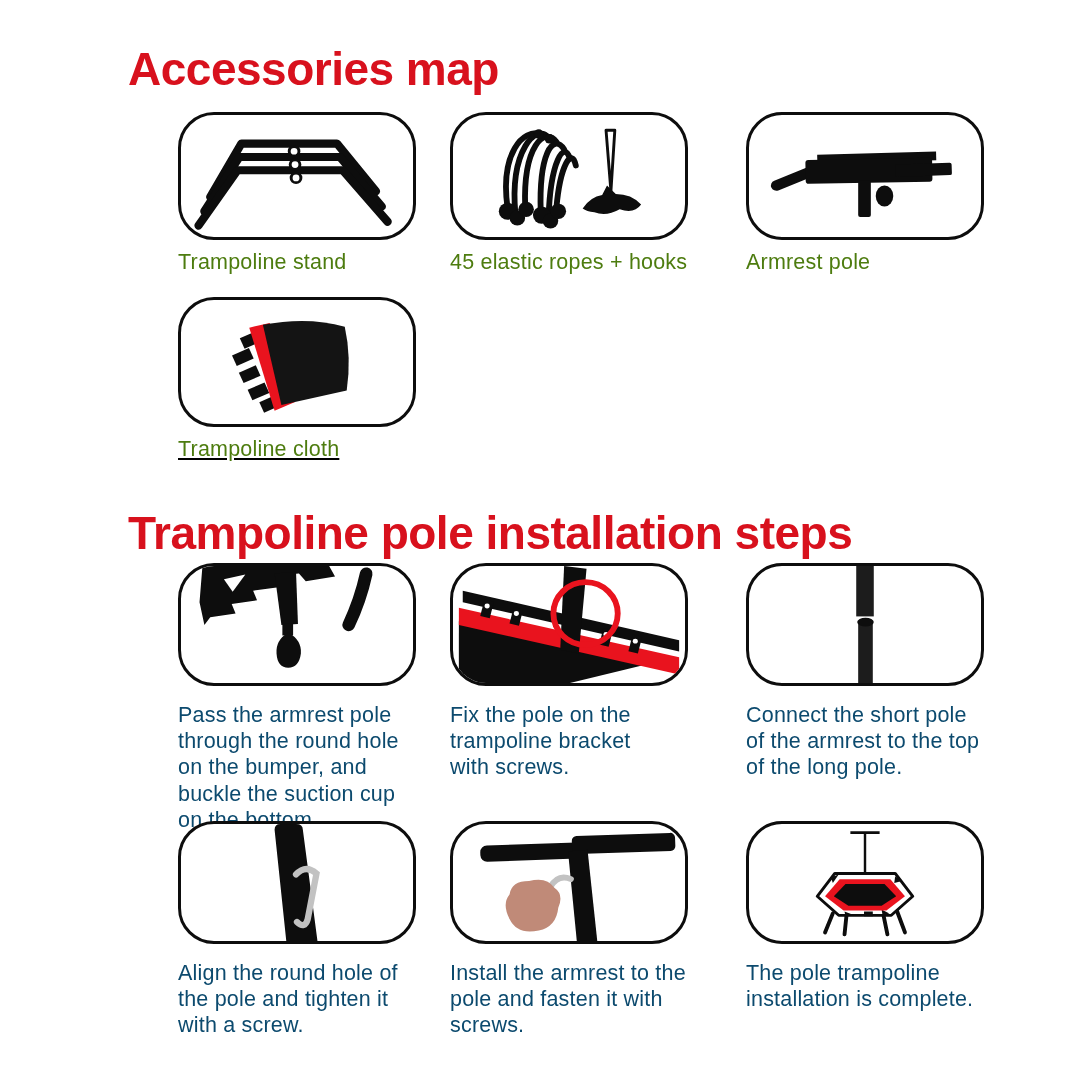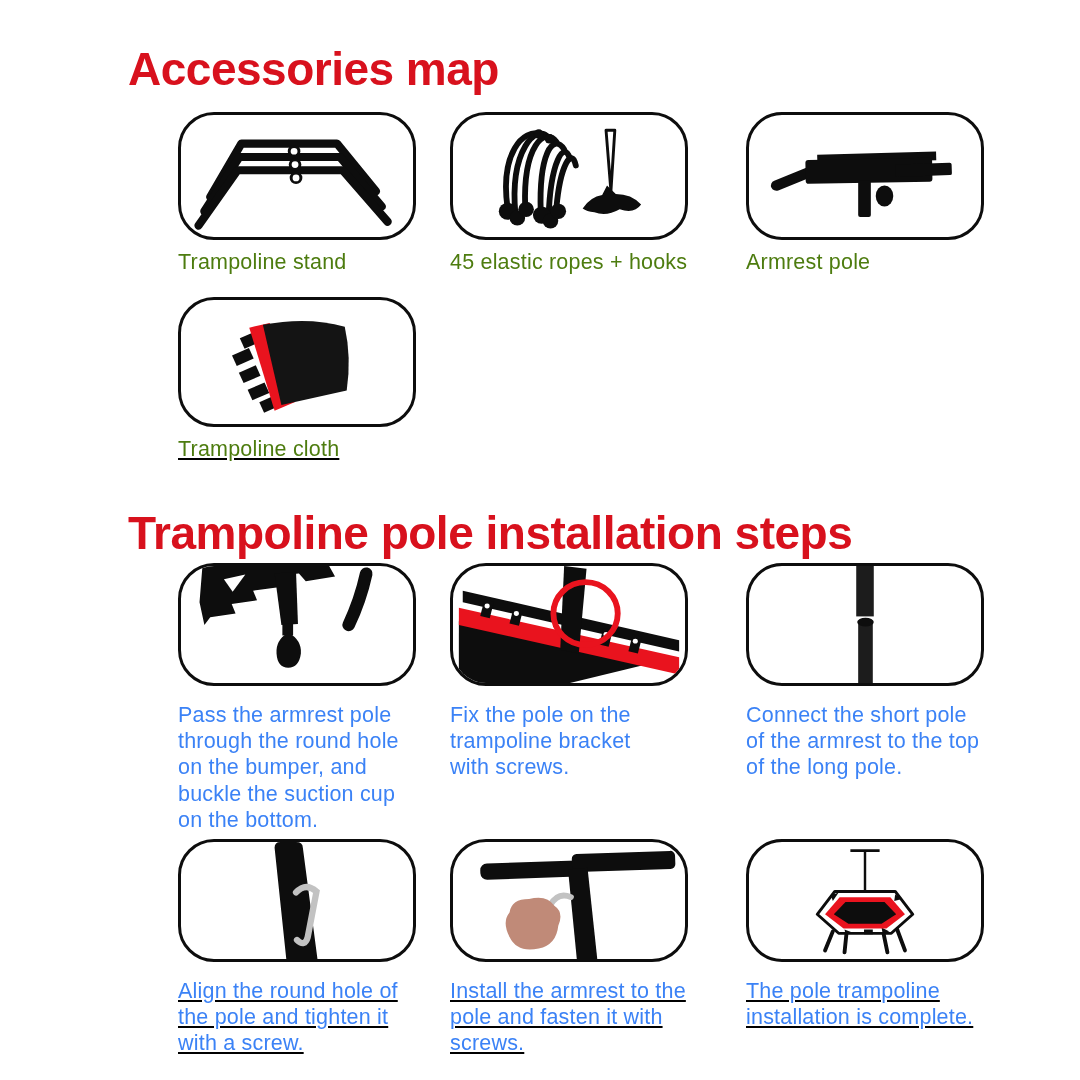--- a/index.html
+++ b/index.html
@@ -23,26 +23,26 @@
   }
   .box-lg{height:128px;}
   .box-md{height:130px;}
   .box-sm{height:123px;}
   .box svg{display:block;width:100%;height:100%;}
   .caption{
     margin-top:10px;font-size:21.5px;color:#4d7c0f;
     letter-spacing:0.2px;white-space:nowrap;
   }
   .step-caption{
-    margin-top:16px;font-size:21.5px;color:#3b82f6;
+    margin-top:16px;font-size:21.5px;color:#0c4a6e;
     letter-spacing:0.2px;line-height:1.22;white-space:pre-line;width:270px;
   }
   
   .c1{left:178px;} .c2{left:450px;} .c3{left:722px;margin-left:24px;}
-  .r1{top:112px;} .r2{top:297px;text-decoration:underline;} .r3{top:563px;} .r4{top:839px;text-decoration:underline;}
+  .r1{top:112px;} .r2{top:297px;text-decoration:underline;} .r3{top:563px;} .r4{top:821px;}
 </style>
 </head>
 <body>
 
 <div class="canvas">
 
   <h1 id="title-accessories" class="section-title">Accessories map</h1>
 
   <div class="cell c1 r1">
     <div class="box box-lg">

